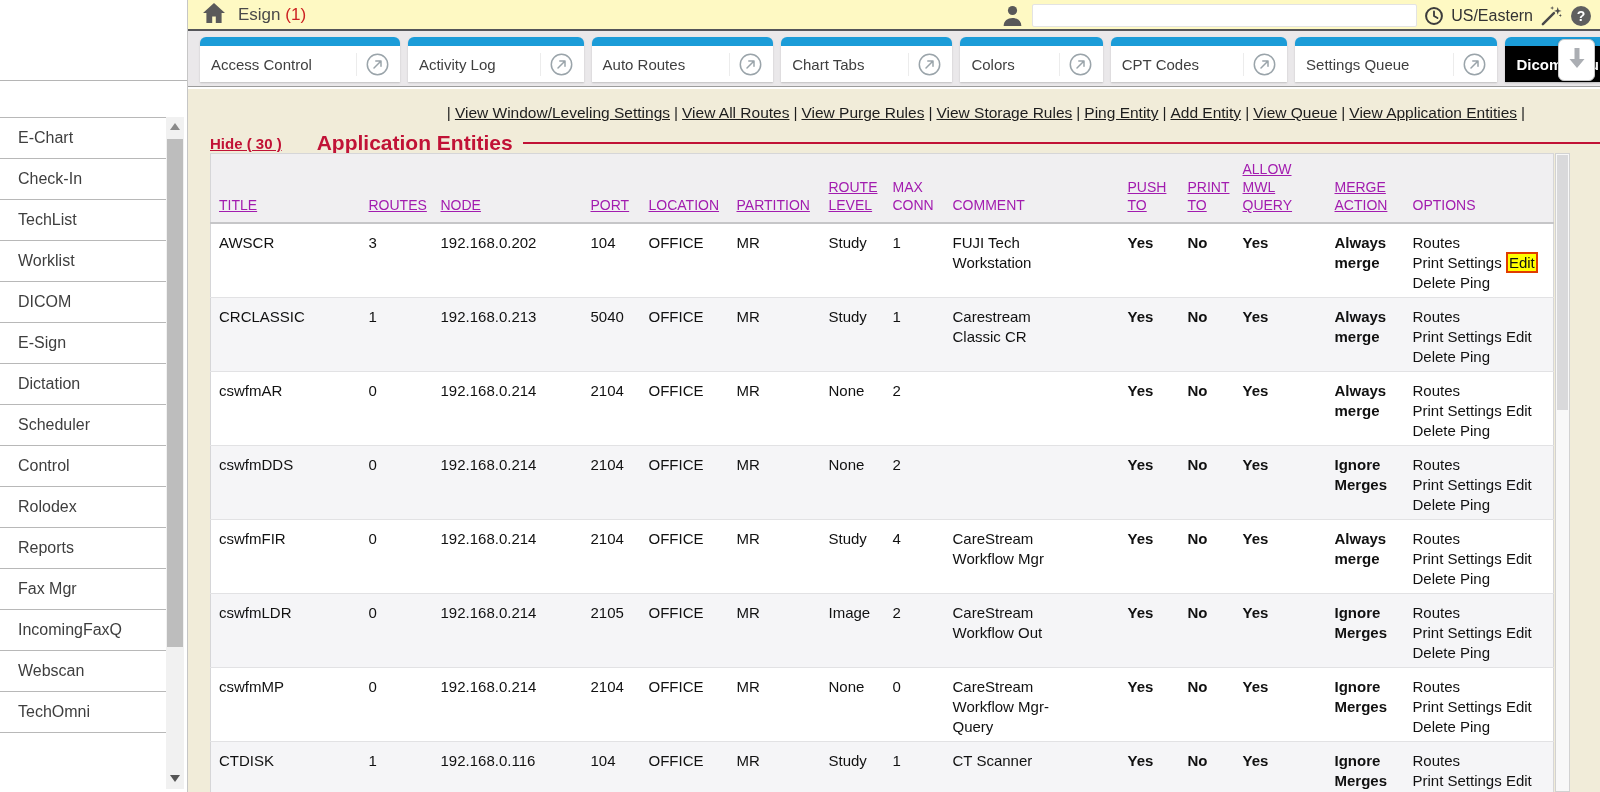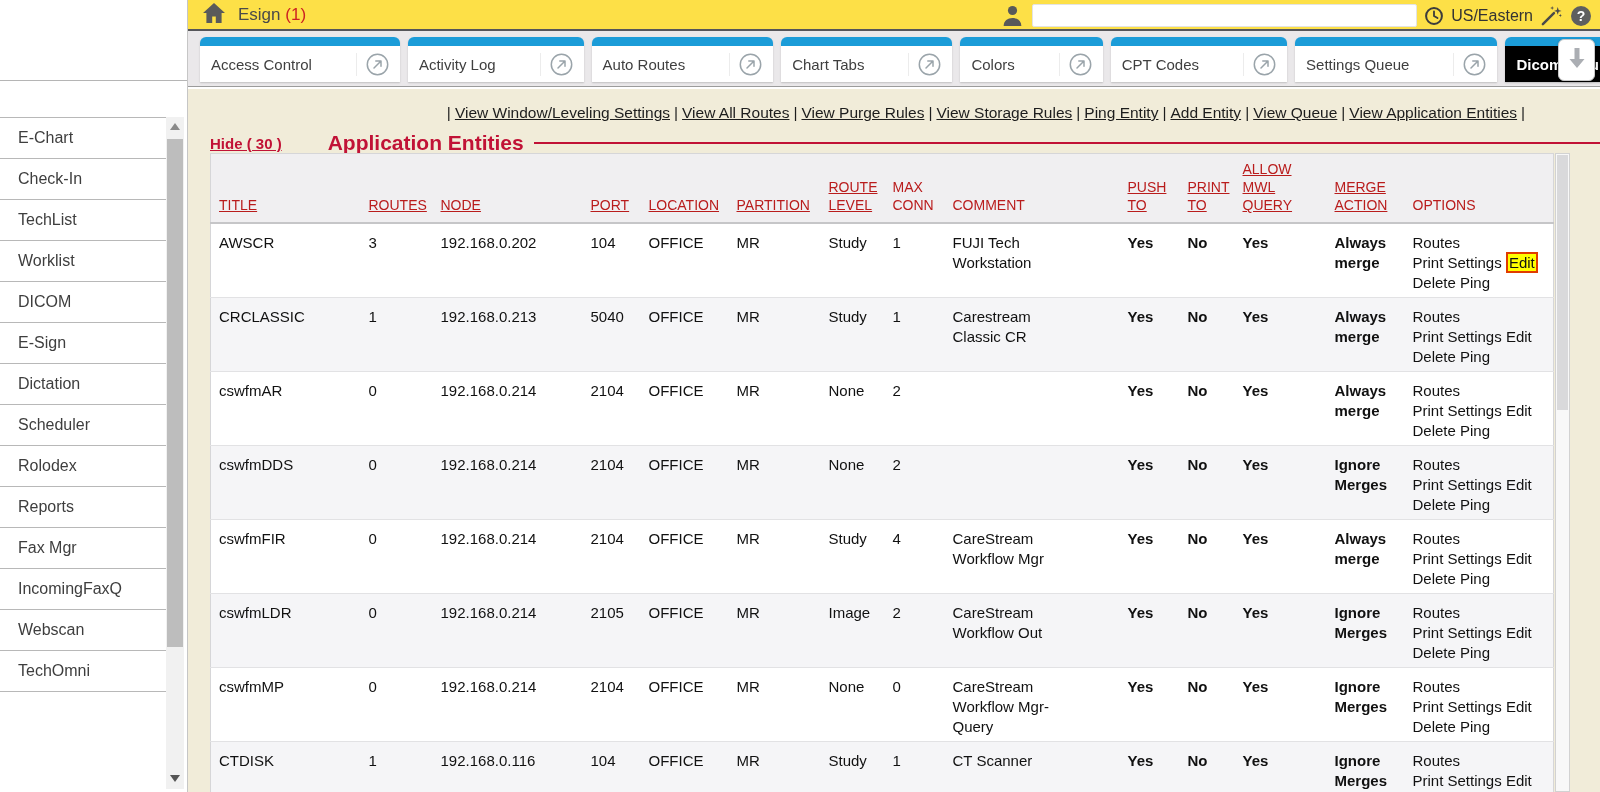--- a/index.html
+++ b/index.html
@@ -16,21 +16,21 @@
   .sb-up { top:0; }
   .sb-down { bottom:2px; }
   .tri-up { width:0; height:0; border-left:5px solid transparent; border-right:5px solid transparent; border-bottom:7px solid #8a8a8a; }
   .tri-down { width:0; height:0; border-left:5px solid transparent; border-right:5px solid transparent; border-top:7px solid #555; }
   .sb-thumb { position:absolute; left:1px; top:22px; width:16px; height:508px; background:#bdbdbd; cursor:pointer; }
 
   
   .main { position:absolute; left:188px; top:0; width:1412px; height:792px; }
 
   
-  .topbar { height:31px; background:#fde047; border-bottom:2px solid #55565a; display:flex; align-items:center; position:relative; }
+  .topbar { height:31px; background:#fef9c3; border-bottom:2px solid #55565a; display:flex; align-items:center; position:relative; }
   .home-btn { margin-left:14px; display:flex; align-items:center; cursor:pointer; }
   .app-title { margin-left:12px; font-size:17px; color:#4a4a4a; }
   .app-count { color:#cc2222; }
   .topbar-right { position:absolute; right:8px; top:0; height:31px; display:flex; align-items:center; gap:7px; }
   .search-input { width:385px; height:23px; border:1px solid #e3e3e3; background:#fff; border-radius:2px; font-size:14px; padding:0 6px; font-family:"Liberation Sans", sans-serif; }
   .tz-label { font-size:16px; color:#333; white-space:nowrap; }
   .icon-btn { display:flex; align-items:center; cursor:pointer; }
 
   
   .tabbar { height:56px; background:#eae8ea; border-bottom:1px solid #9b9b9b; position:relative; display:flex; align-items:flex-start; padding:6px 46px 0 12px; gap:8px; overflow:hidden; }
@@ -43,28 +43,28 @@
   .tab.active .tab-label { color:#fff; font-weight:bold; }
   .tab.partial { width:38px; }
   .tabs-more-btn { position:absolute; right:5px; top:8px; width:37px; height:42px; background:#fff; border:1px solid #c9c9c9; border-radius:6px; display:flex; align-items:center; justify-content:center; box-shadow:0 1px 3px rgba(0,0,0,.25); cursor:pointer; }
 
   
   .content { position:absolute; top:89px; left:0; width:1596px; height:703px; background:#f1ecd9; overflow:hidden; }
   .action-links { text-align:center; padding-top:15px; font-size:15.5px; color:#1d1d1d; white-space:nowrap; }
   .action-links .sep { padding:0 4px; }
   .action-links .al { text-decoration:underline; cursor:pointer; }
   .section-head { display:flex; align-items:center; margin:9px 32px 0 22px; }
-  .hide-link { color:#c11236; font-weight:bold; font-size:15px; text-decoration:underline; margin-right:24px; cursor:pointer; white-space:nowrap; }
+  .hide-link { color:#c11236; font-weight:bold; font-size:15px; text-decoration:underline; margin-right:13px; cursor:pointer; white-space:nowrap; }
   .section-title { color:#c11236; font-weight:bold; font-size:21px; white-space:nowrap;margin-left:22px; }
   .section-rule { flex:1; height:2px; background:#c11236; margin-left:10px; }
 
   
   .entities-table { position:absolute; left:22px; top:64px; width:1343px; border-collapse:collapse; table-layout:fixed; background:#fff;
     border-left:1px solid #d6d6d8; border-right:1px solid #d6d6d8; border-top:1px solid #d6d6d8; }
-  .entities-table th { background:#f0eff1; color:#b91c1c; font-weight:normal; font-size:14px; line-height:18px; text-align:left; vertical-align:bottom;
+  .entities-table th { background:#f0eff1; color:#a21caf; font-weight:normal; font-size:14px; line-height:18px; text-align:left; vertical-align:bottom;
     padding:6px 8px 8px 8px; border-bottom:2px solid #c6c6c8; white-space:nowrap; }
   .entities-table th.wrap { white-space:normal; }
   .entities-table th .sort { text-decoration:underline; cursor:pointer; }
   .entities-table td { font-size:15px; line-height:20px; color:#111; vertical-align:top; padding:9px 4px 4px 8px; white-space:nowrap; background:#fff; }
   .entities-table tbody tr.alt td { background:#f5f5f7; }
   .entities-table tbody tr td { border-top:1px solid #e2e2e4; }
   .entities-table td.b { font-weight:bold; }
   .cw { width:112px; white-space:normal; }
   .mw { width:58px; white-space:normal; font-weight:bold; }
   .ow { width:137px; white-space:normal; }
@@ -81,20 +81,21 @@
   <div class="left-top"></div>
   <div class="sidebar-list">
       <div class="sidebar-item">E-Chart</div>
       <div class="sidebar-item">Check-In</div>
       <div class="sidebar-item">TechList</div>
       <div class="sidebar-item">Worklist</div>
       <div class="sidebar-item">DICOM</div>
       <div class="sidebar-item">E-Sign</div>
       <div class="sidebar-item">Dictation</div>
       <div class="sidebar-item">Scheduler</div>
+      <div class="sidebar-item">Control</div>
       <div class="sidebar-item">Rolodex</div>
       <div class="sidebar-item">Reports</div>
       <div class="sidebar-item">Fax Mgr</div>
       <div class="sidebar-item">IncomingFaxQ</div>
       <div class="sidebar-item">Webscan</div>
       <div class="sidebar-item">TechOmni</div>
     </div>
   <div class="sidebar-scrollbar">
     <div class="sb-btn sb-up">
         <div class="tri-up"></div>

